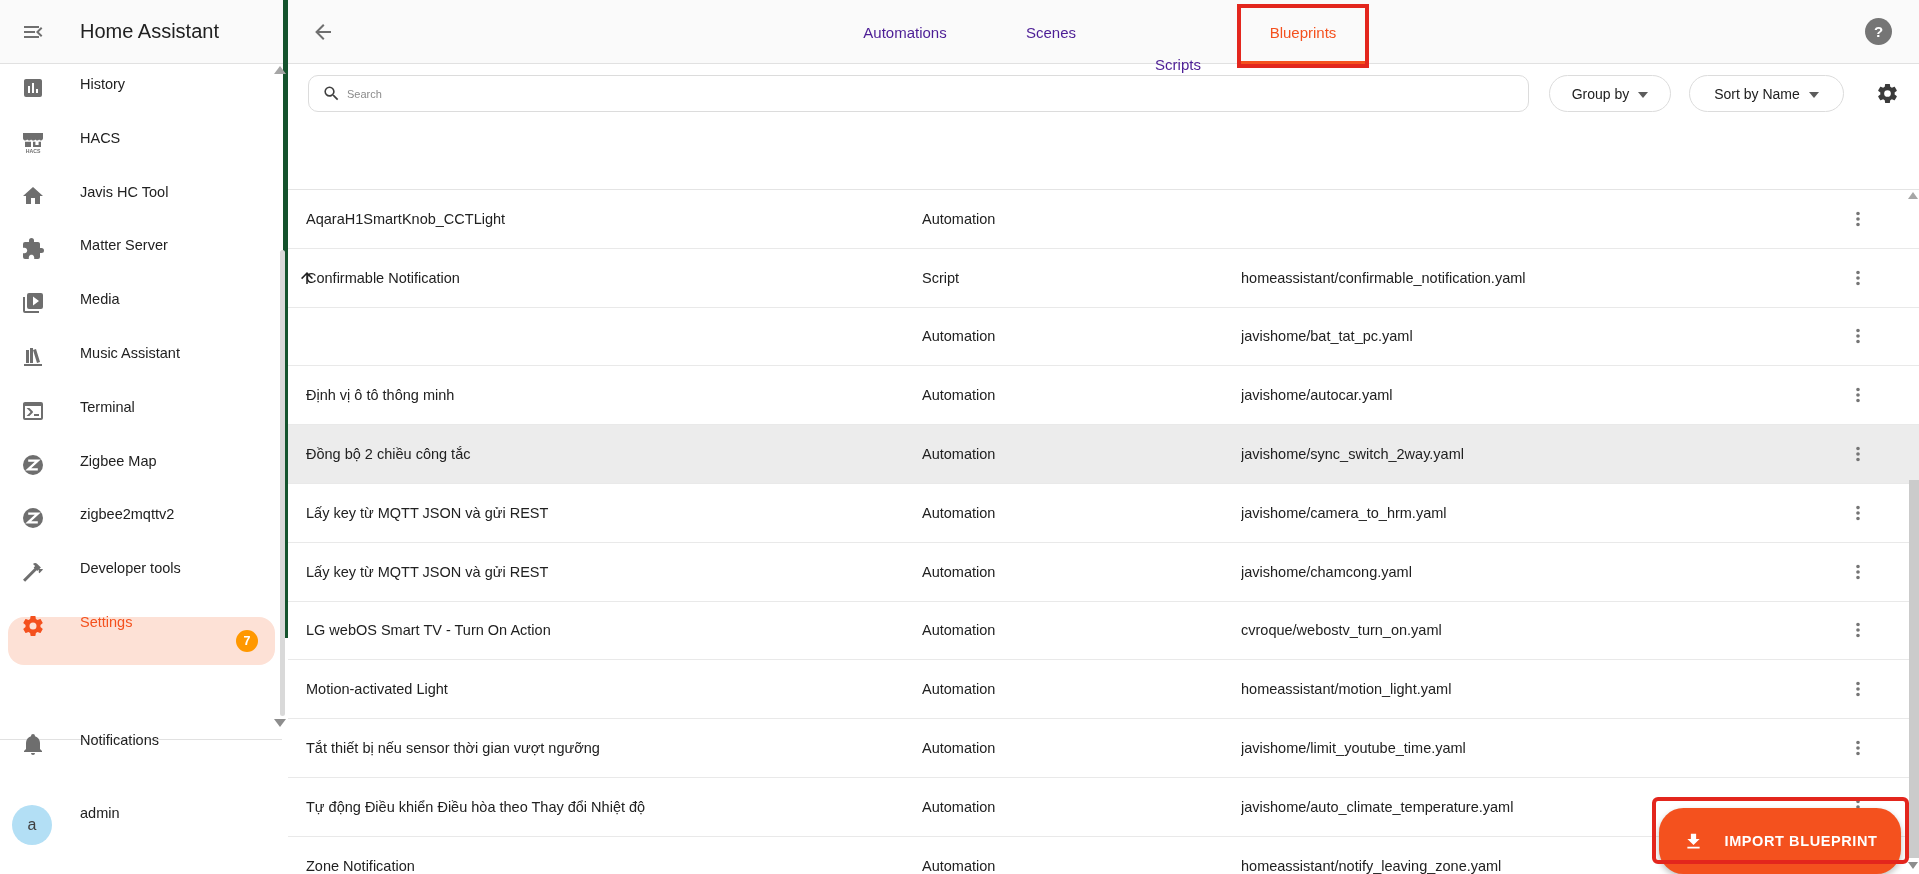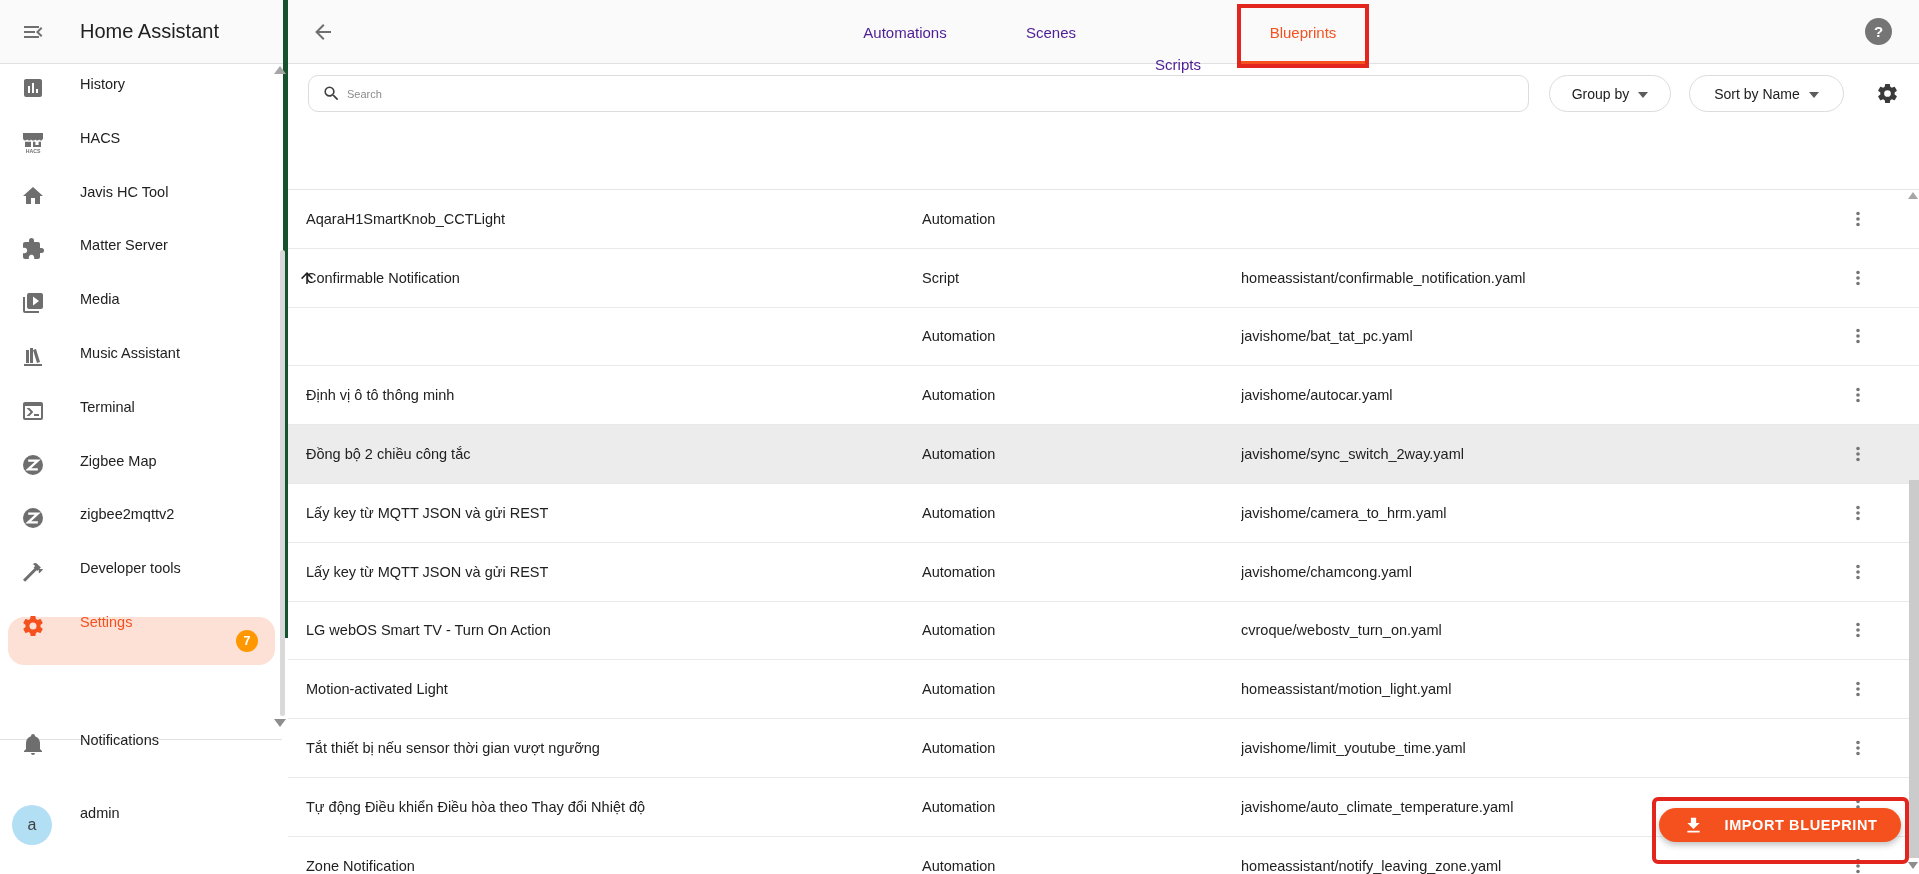--- a/index.html
+++ b/index.html
@@ -99,21 +99,21 @@
             overflow:hidden; text-overflow:ellipsis; white-space:nowrap; }
   .kebab { position:absolute; left:1559px; top:50%; transform:translateY(-50%);
            width:22px; height:22px; color:#757575; cursor:pointer; }
 
   
   .vs-up { left:1620px; top:192px; border-left-width:5px; border-right-width:5px; border-bottom-width:7px; }
   .vs-thumb { position:absolute; left:1621px; top:480px; width:10px; height:378px; background:#cbcbcb; }
   .vs-down { left:1620px; top:862px; border-left-width:5px; border-right-width:5px; border-top-width:7px; }
 
   
-  .fab { position:absolute; left:1371px; top:808px; width:242px; height:34px; border-radius:24.5px;
+  .fab { position:absolute; left:1371px; top:808px; width:242px; height:66px; border-radius:24.5px;
          background:var(--accent); color:#fff; border:none; display:flex; align-items:center;
          justify-content:center; gap:21px; font-size:14.5px; font-weight:bold; letter-spacing:.6px;
          font-family:inherit; cursor:pointer; z-index:5; box-shadow:0 3px 6px rgba(0,0,0,.25); }
   .fab .icon { width:21px; height:21px; color:#fff; }
   .fab-annotation { position:absolute; left:1364px; top:797px; width:257px; height:67px;
                     border:4px solid var(--ann); border-radius:6px; z-index:7; pointer-events:none; }
 </style>
 </head>
 <body style="--accent: #f4511e; --ann: #e3261d; --badge: #ff9800; --sb-sel: #fde1d6; --row-sel: #ececec; --avatar: #b3dff5;">
 

